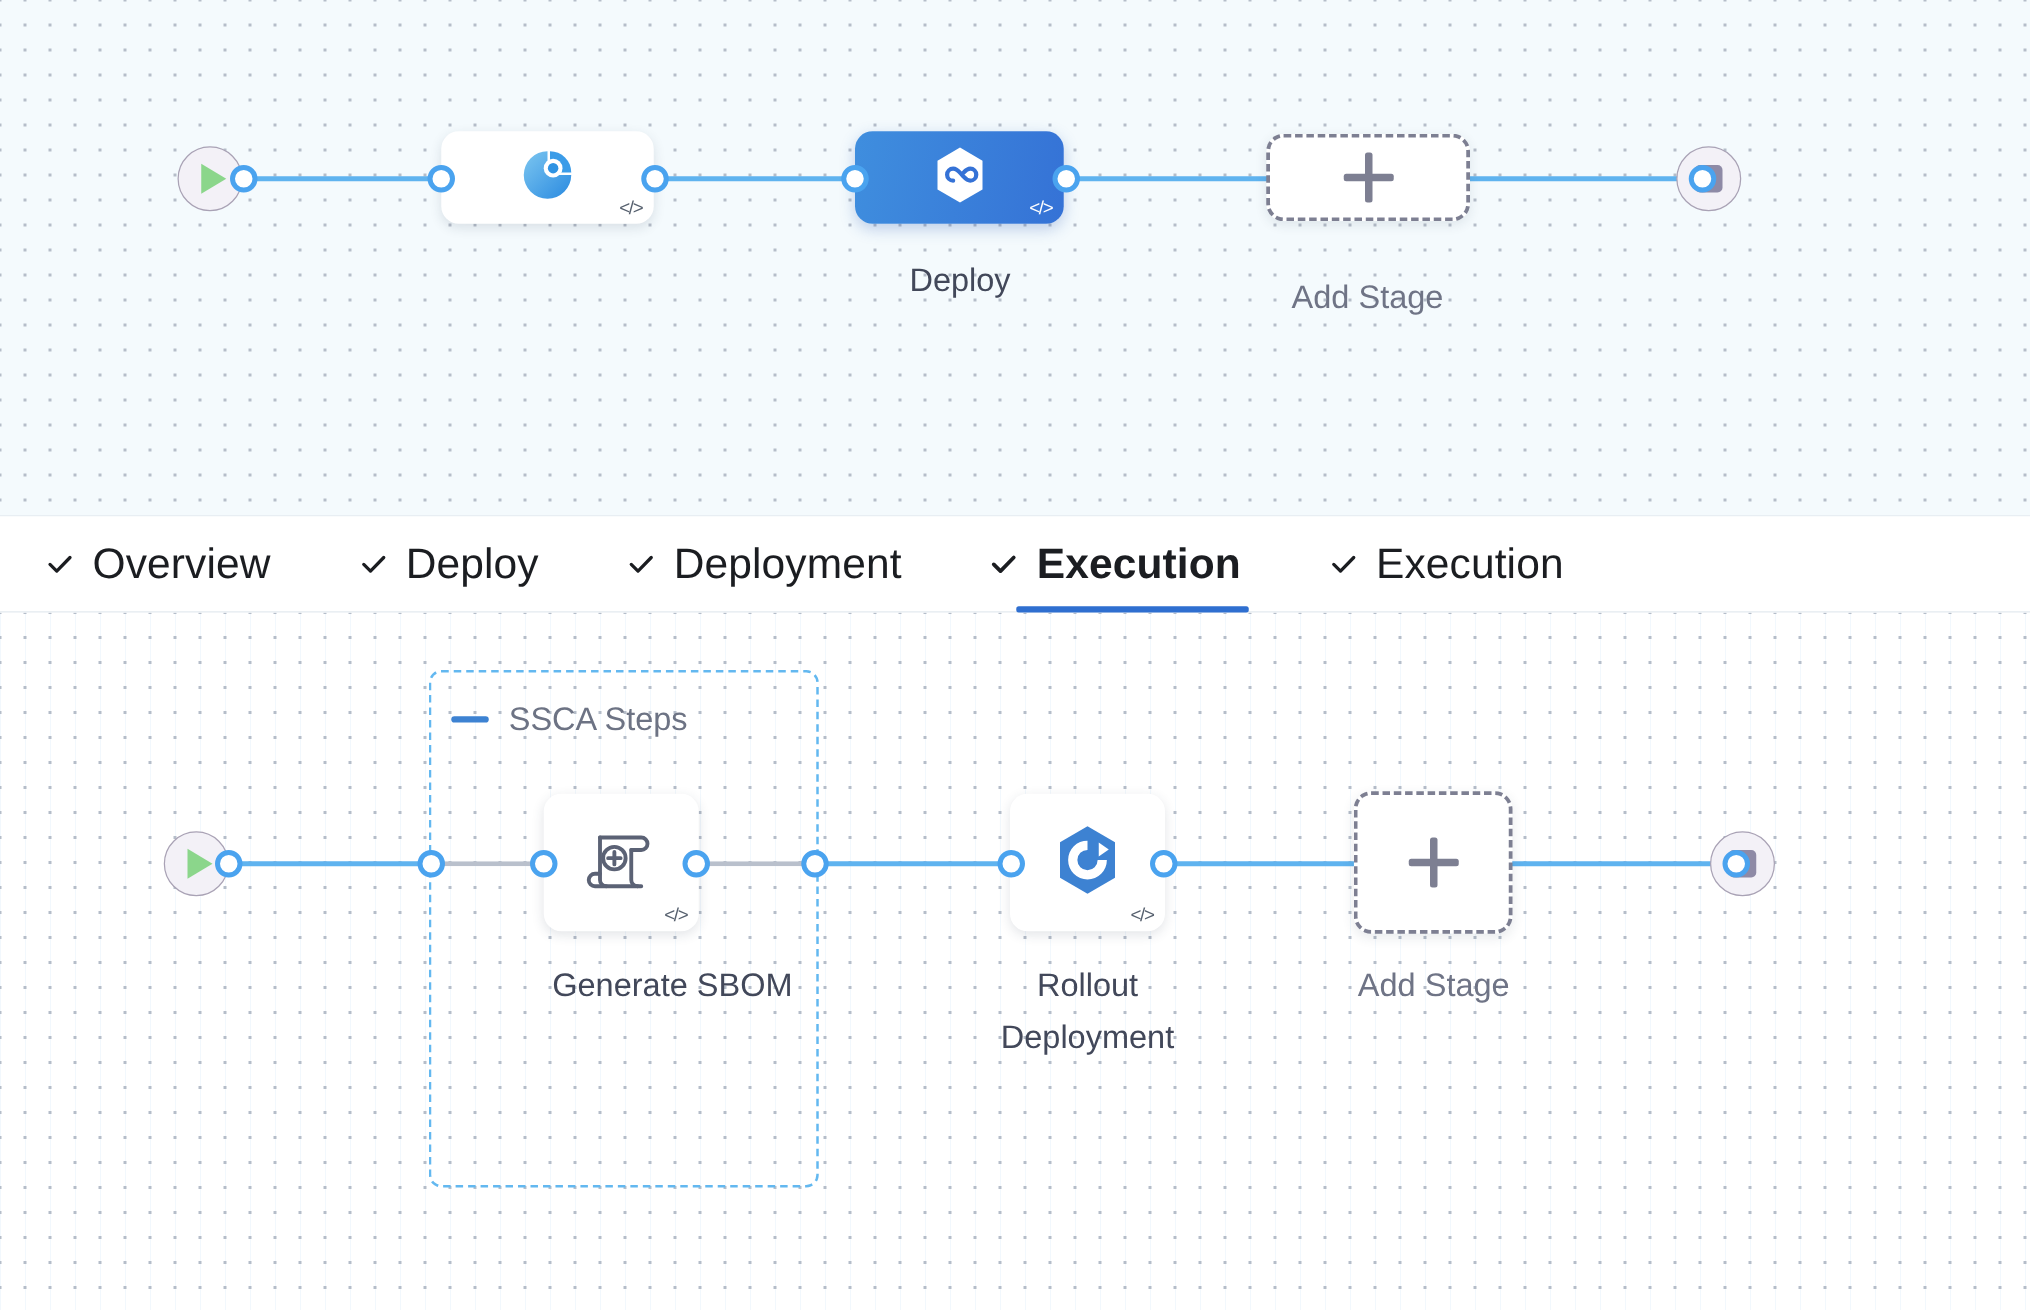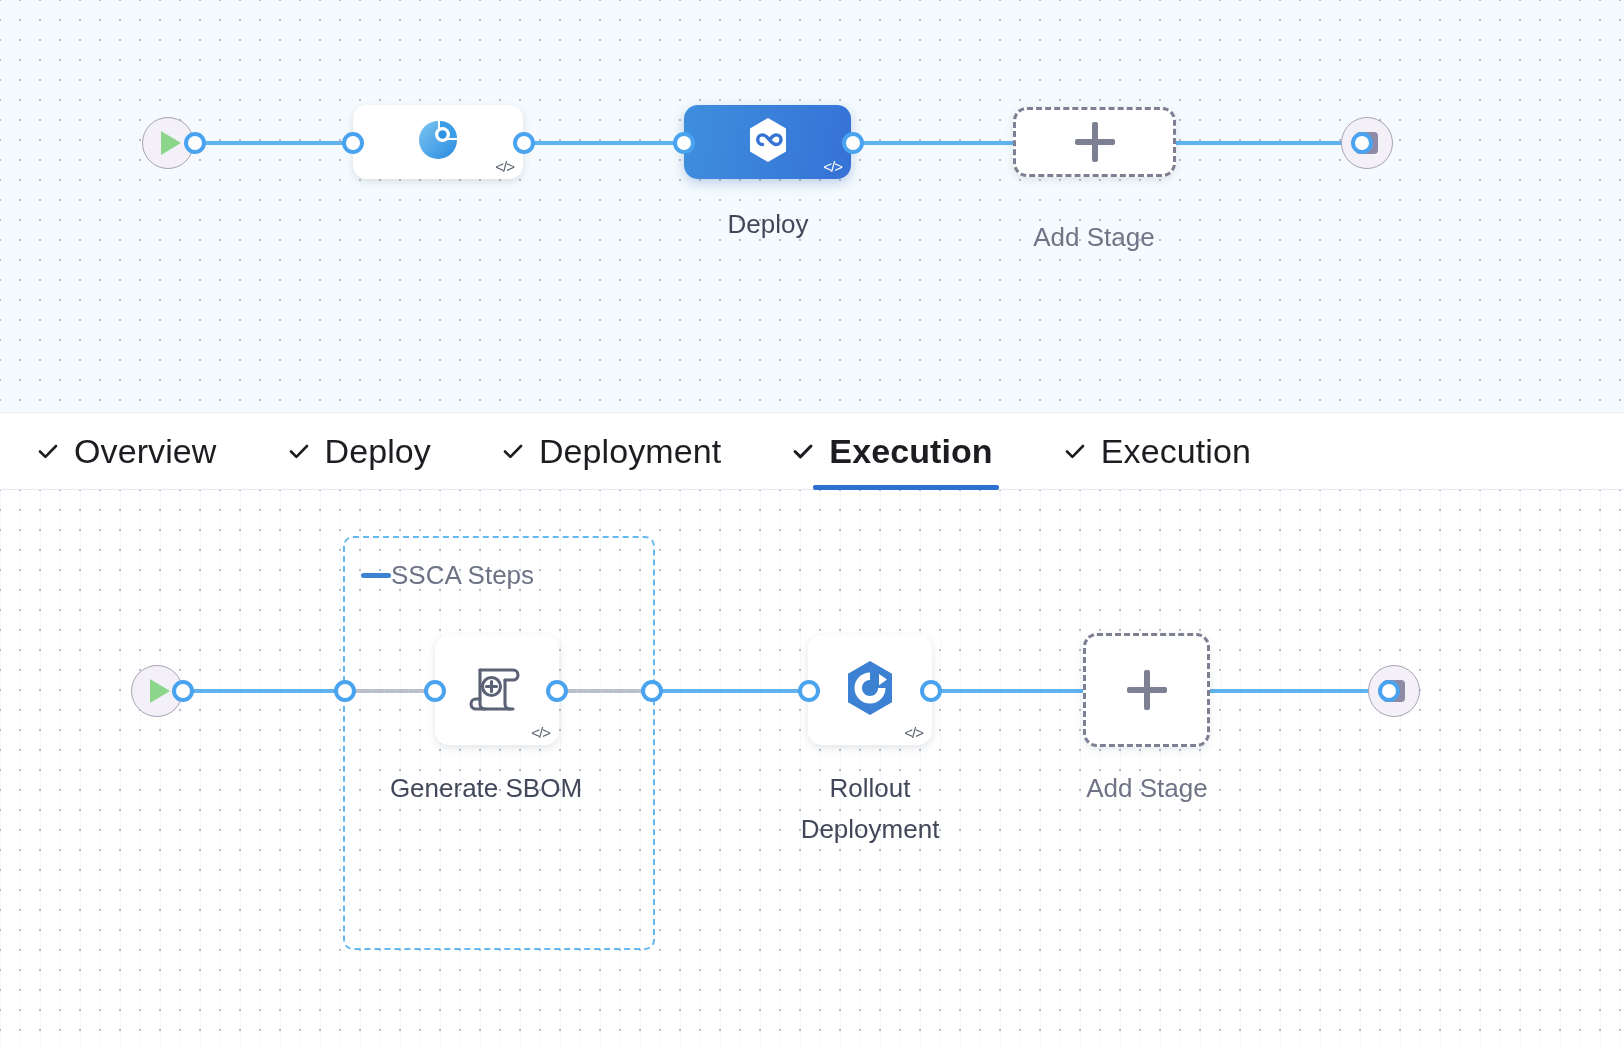--- a/index.html
+++ b/index.html
@@ -128,21 +128,21 @@
     z-index:2;
   }
   .nodelabel.muted{color:#6f7486;}
 
   
   #ssca-group{
     position:absolute;border:2px dashed #63b8f0;border-radius:10px;
     background:transparent;z-index:1;box-sizing:border-box;
   }
   #ssca-group-header{
-    position:absolute;display:flex;align-items:center;
+    position:absolute;display:flex;align-items:center;gap:16px;
     z-index:2;
     justify-content:flex-end;
   }
   .collapse-dash{width:30px;height:5px;background:#3d82d2;border-radius:3px;}
   #ssca-group-title{font-size:26px;color:#6d7384;white-space:nowrap;}
 
   .icon-wrap{display:block;}
 </style>
 </head>
 <body>
@@ -288,21 +288,21 @@
             <path d="M40 24v24a5 5 0 0 0 5 5"></path>
             <path d="M15 43h-4a5 5 0 0 0 0 10h9"></path>
             <circle cx="26.5" cy="30.5" r="9"></circle>
             <path d="M26.5 25.5v10M21.5 30.5h10"></path>
           </g>
         </svg>
       </span>
       <span class="code-badge">&lt;/&gt;</span>
     </div>
     <div class="port" style="left:546px;top:190px;"></div>
-    <div class="nodelabel" style="left:366px;top:278px;width:240px;">Generate SBOM</div>
+    <div class="nodelabel" style="left:394px;top:278px;width:240px;text-align:right;">Generate SBOM</div>
 
     <div class="port" style="left:641px;top:190px;"></div>
 
     <div class="port" style="left:798px;top:190px;"></div>
     <div class="node" style="left:808px;top:145px;width:124px;height:110px;">
       <span class="icon-wrap">
         <svg width="62" height="62" viewBox="0 0 62 62">
           <path d="M31 4 L53 16.8 L53 45.2 L31 58 L9 45.2 L9 16.8 Z" fill="#3d82d2"></path>
           <path d="M31 15.5a15.5 15.5 0 1 0 15.5 15.5h-7.4A8.1 8.1 0 1 1 31 22.9z" fill="#ffffff"></path>
           <path d="M37.5 12.5l10.5 7.5-10.5 7.5z" fill="#3d82d2"></path>

